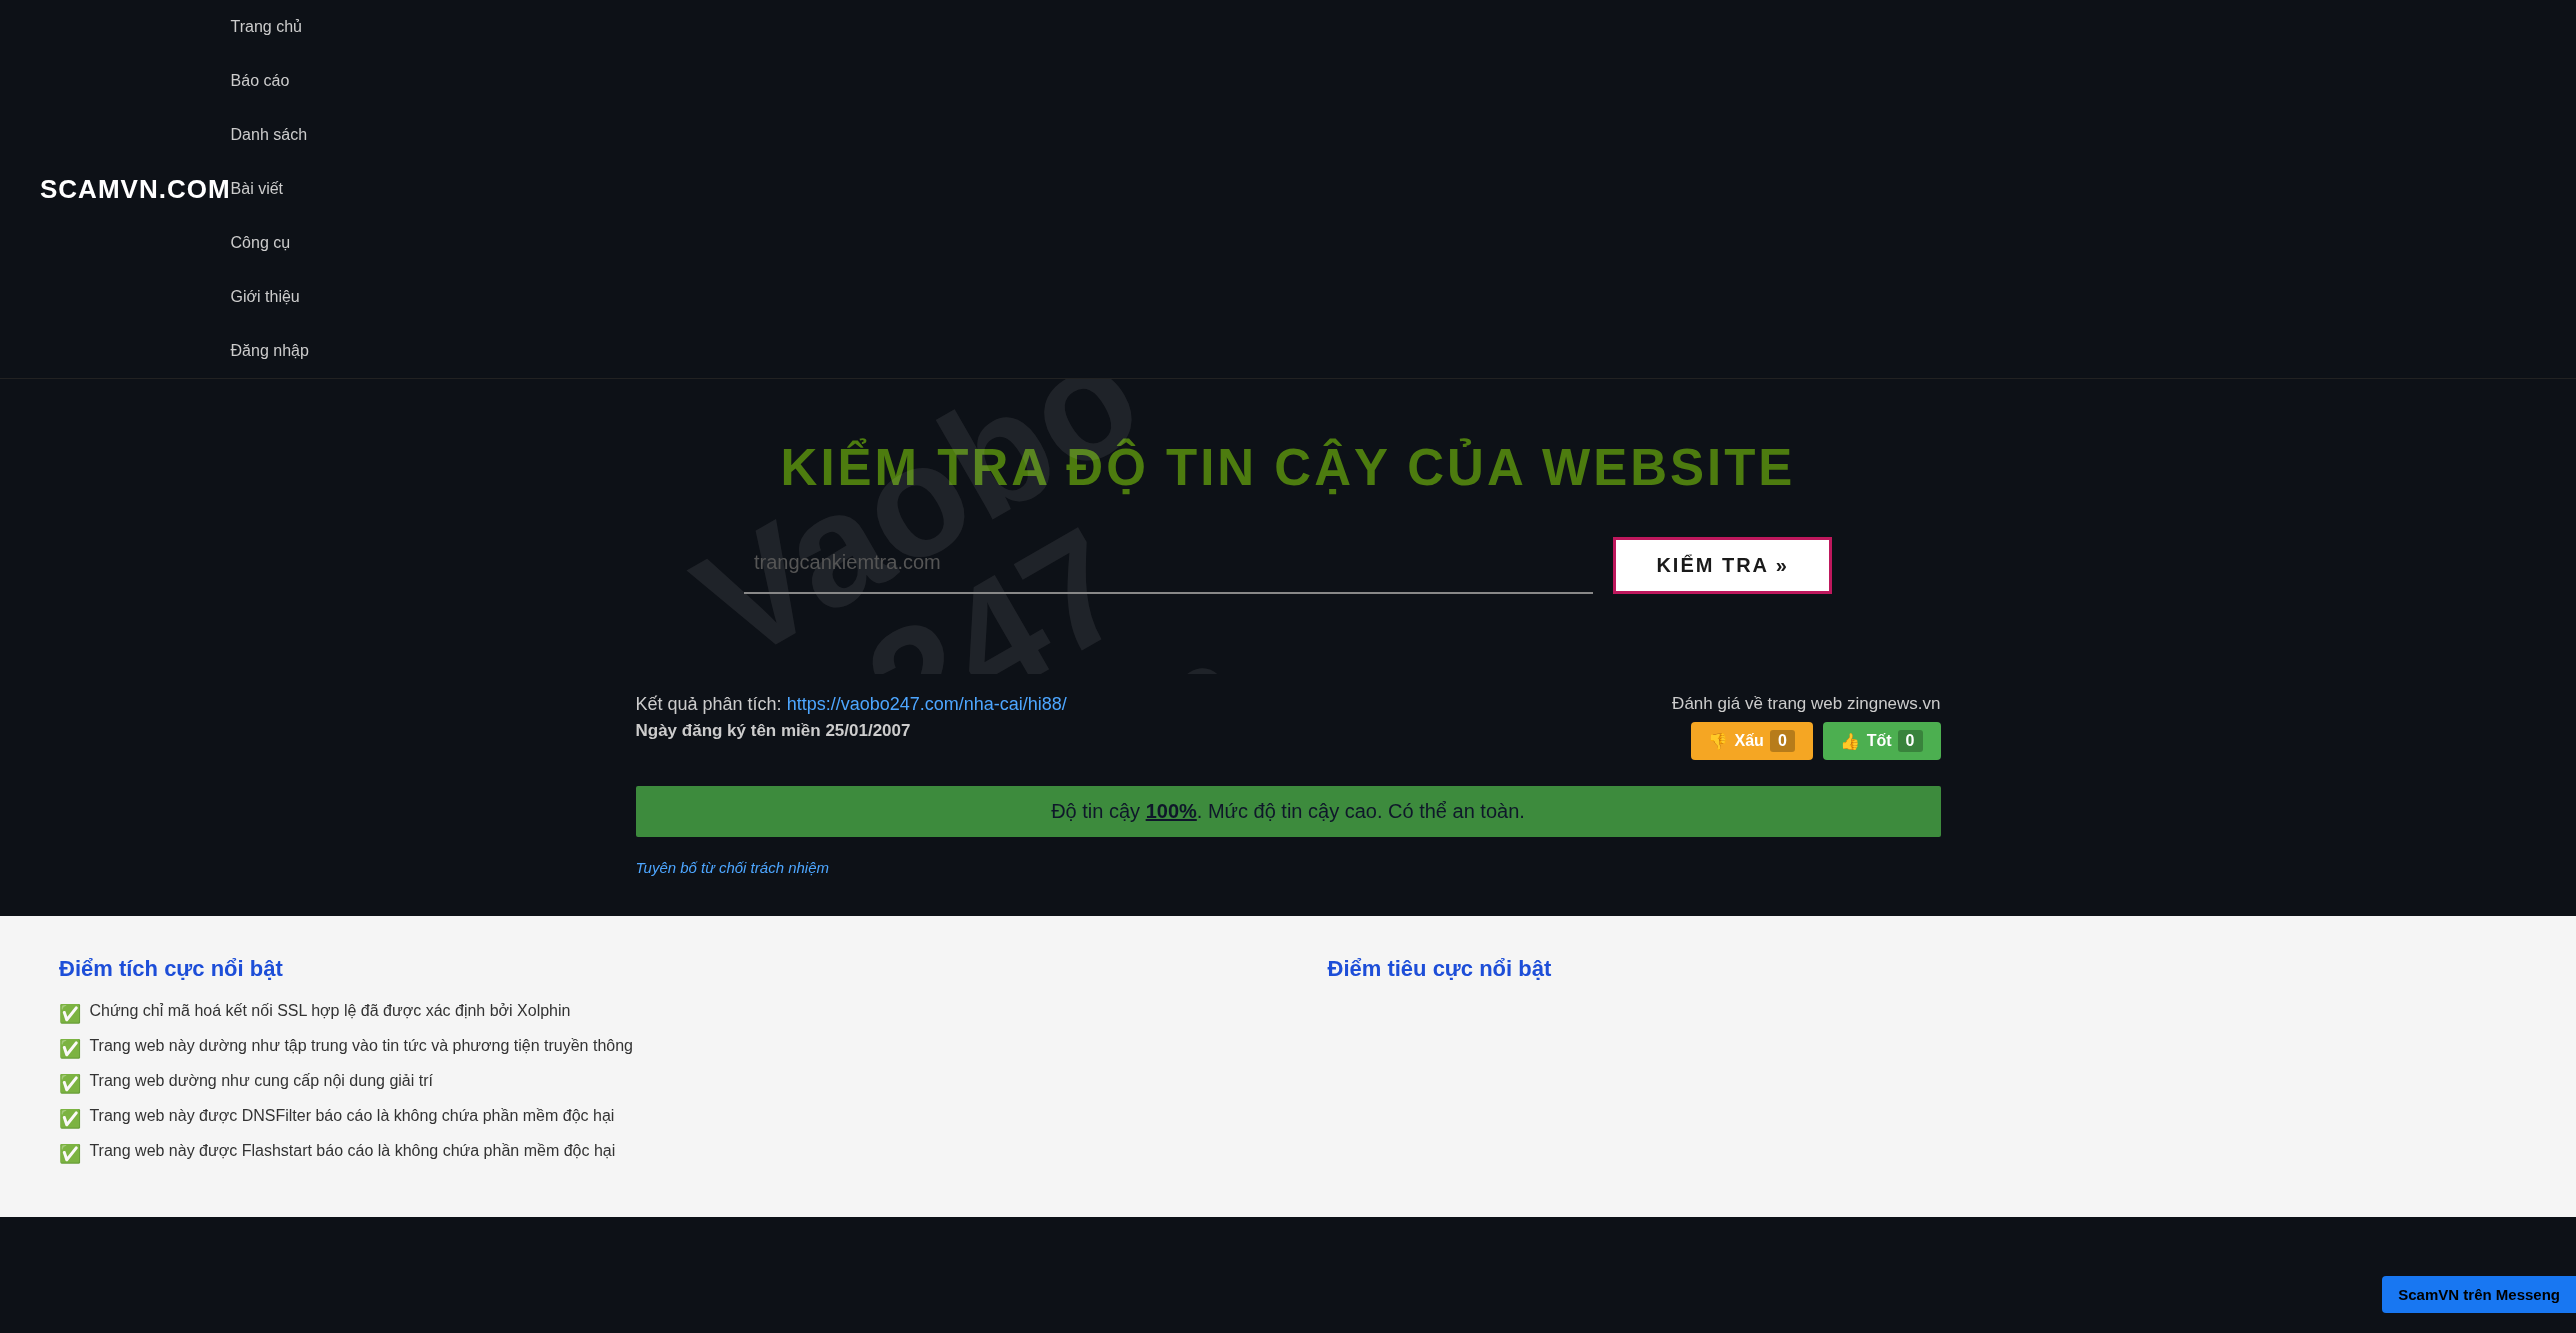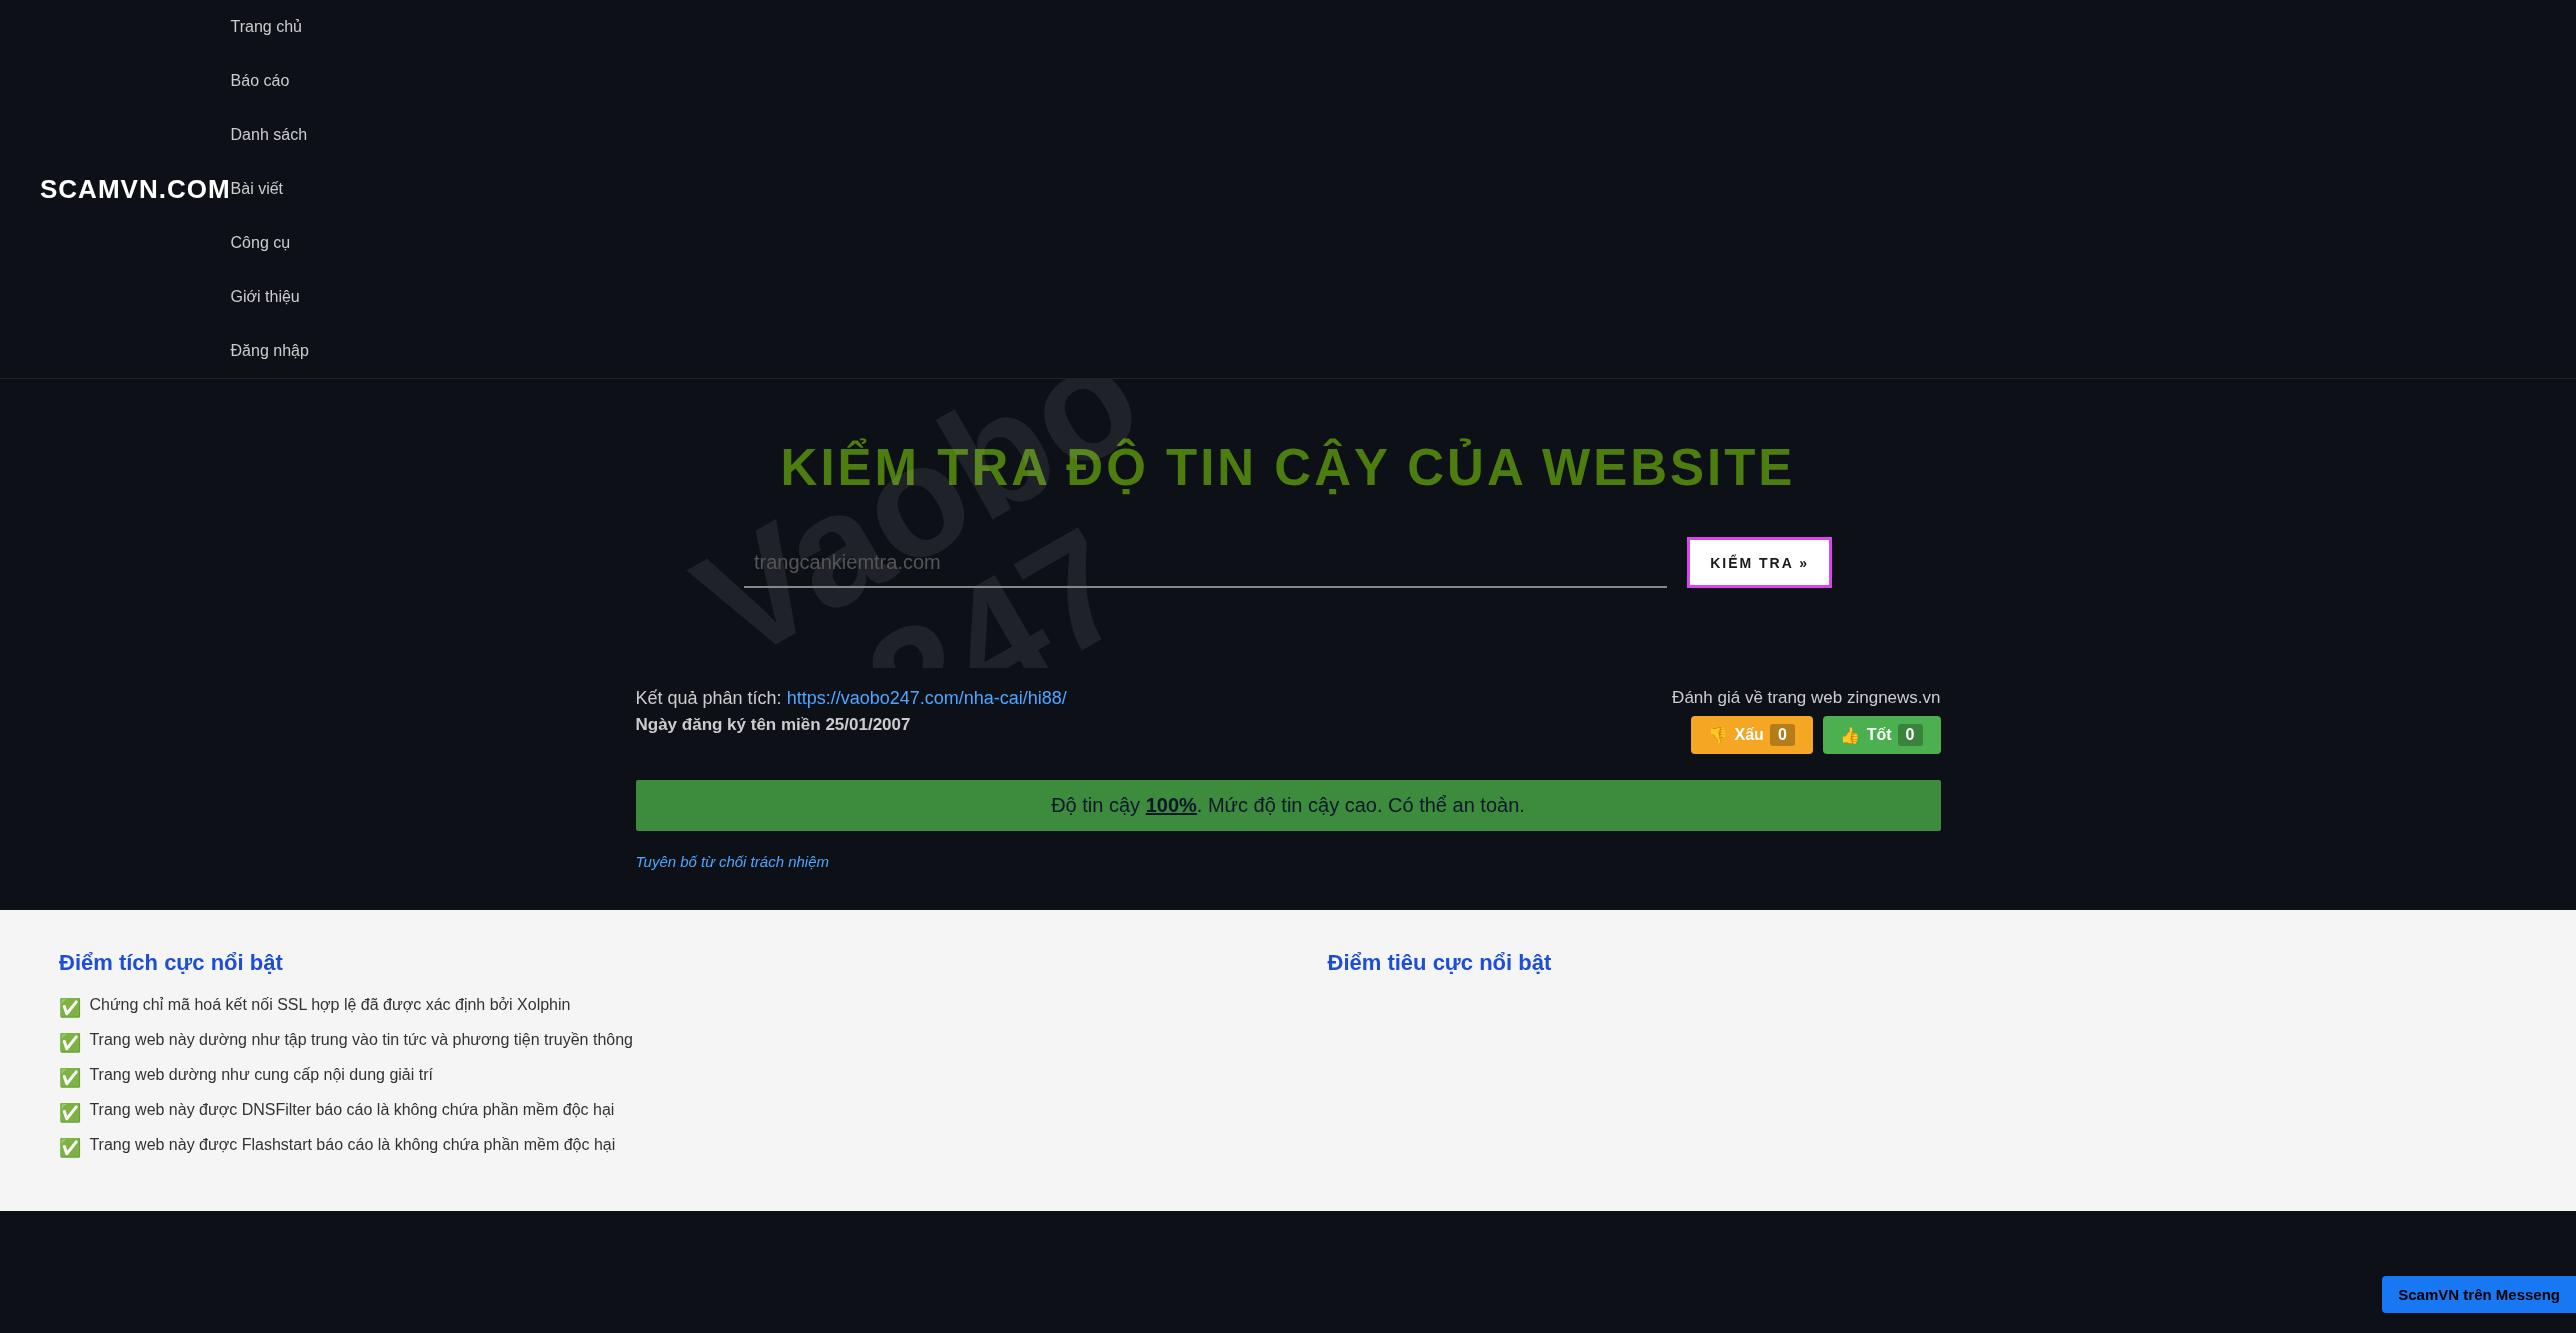--- a/index.html
+++ b/index.html
@@ -68,23 +68,23 @@
       outline: none;
       font-size: 20px;
       color: #f97316;
       padding: 14px 10px 12px;
       caret-color: #fff;
     }
     .search-input-wrapper input::placeholder { color: #555; }
     .search-btn {
       background: #fff;
       color: #1a1a1a;
-      border: 3px solid #d946ef;
-      padding: 14px 20px;
-      font-size: 14px;
+      border: 3px solid #be185d;
+      padding: 14px 40px;
+      font-size: 20px;
       font-weight: 700;
       letter-spacing: 2px;
       cursor: pointer;
       margin-left: 20px;
       white-space: nowrap;
     }
 
     
     .watermark {
       position: absolute;

